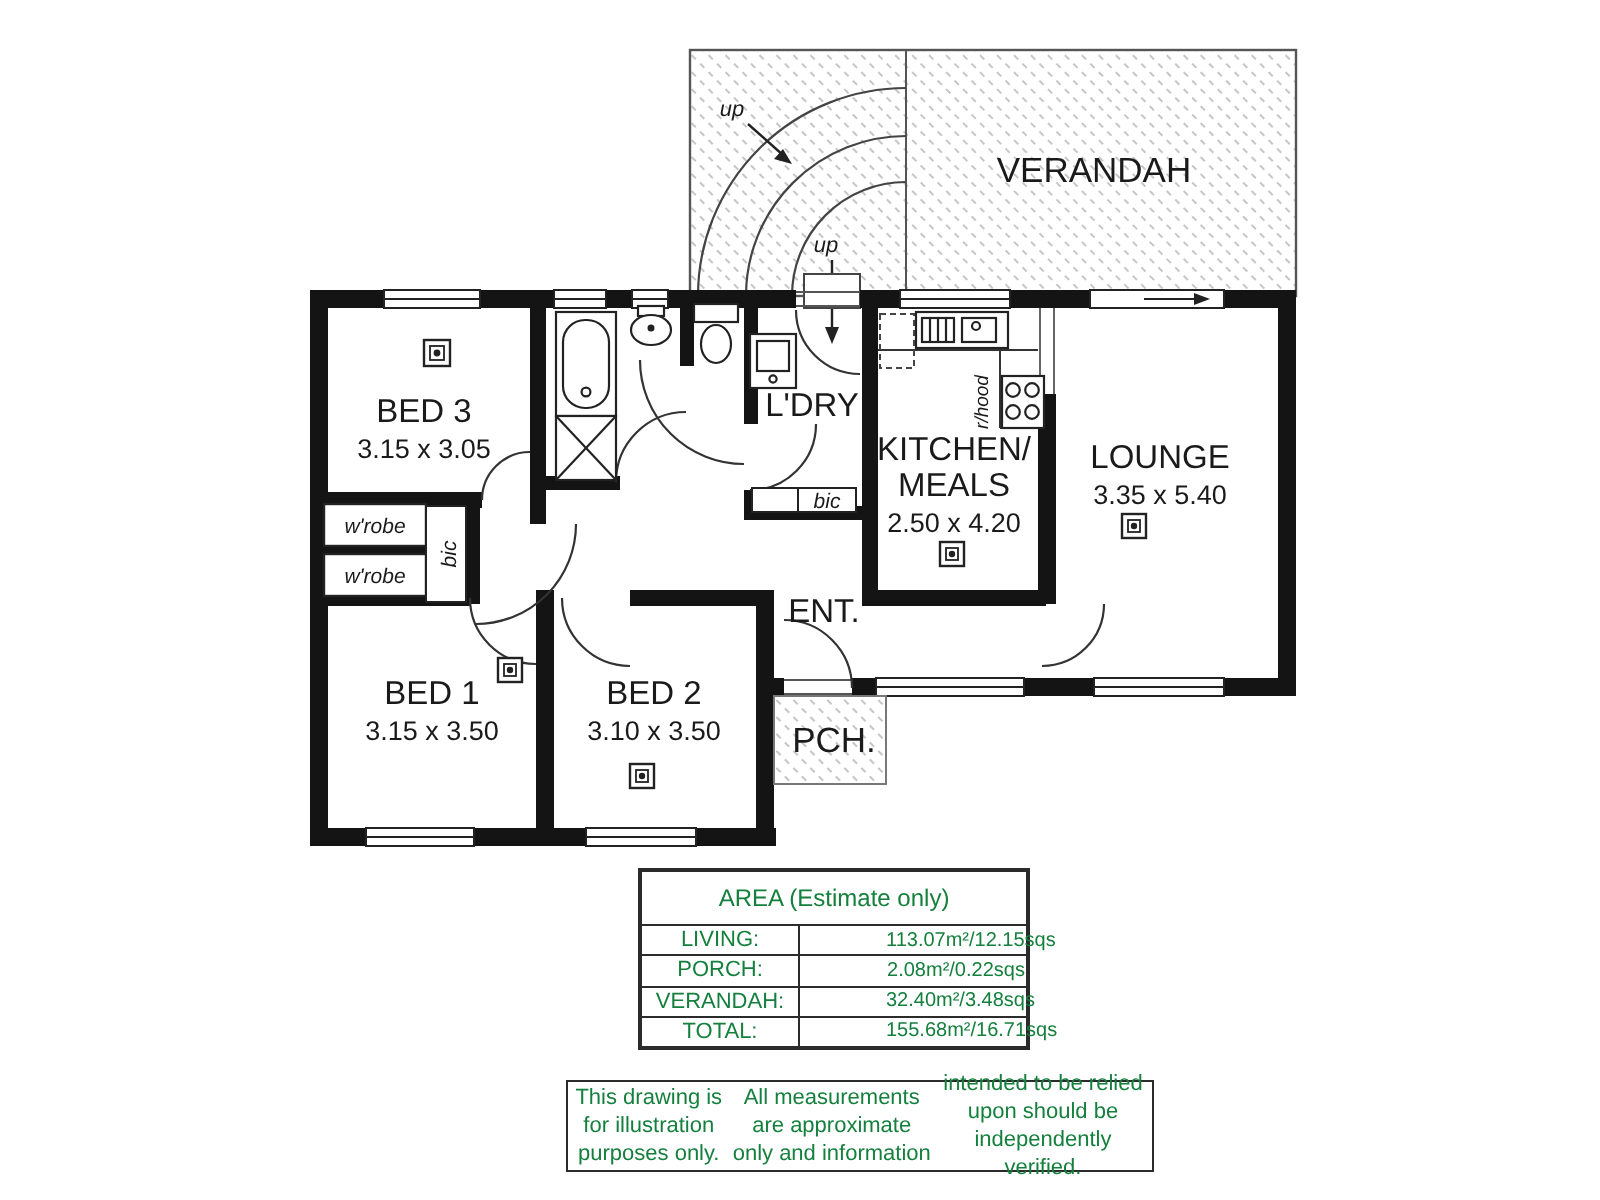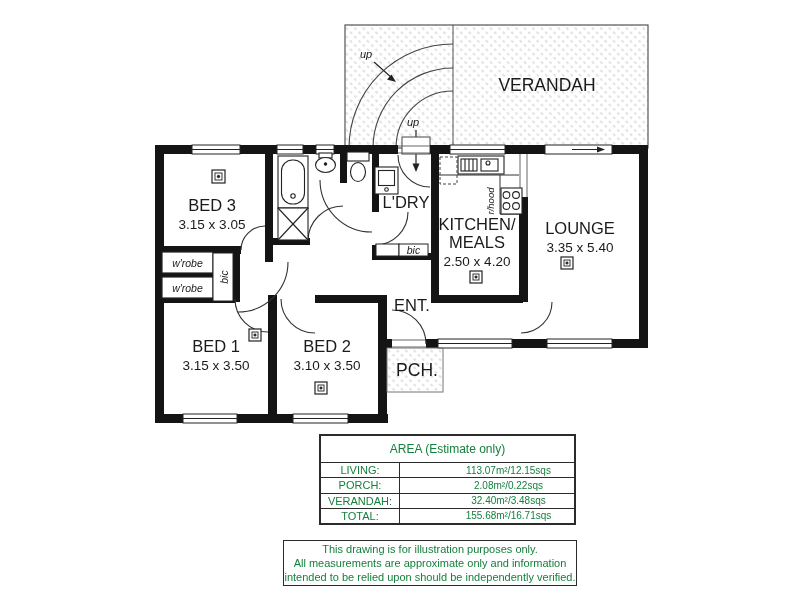--- a/index.html
+++ b/index.html
@@ -8,35 +8,35 @@
   #plan-svg{position:absolute;left:0;top:0;}
   svg text{font-family:"Liberation Sans", sans-serif;fill:#1a1a1a;}
   .room-label{font-size:16.5px;}
   .room-dim{font-size:13.5px;}
   .small-label{font-size:10.5px;font-style:italic;}
   .tiny-label{font-size:9.5px;font-style:italic;}
   .up-label{font-size:11px;font-style:italic;}
   .big-label{font-size:17.5px;}
 
   
-  #area-table{position:absolute;left:319px;top:434px;width:257px;height:91px;
+  #area-table{position:absolute;left:319px;top:434px;width:196px;height:91px;
               border:2px solid #2b2b2b;box-sizing:border-box;background:#fff;
               display:flex;flex-direction:column;}
   #area-table .hdr{flex:0 0 26px;display:flex;align-items:center;justify-content:center;
               font-size:12px;border-bottom:1px solid #2b2b2b;}
   #area-table .row{flex:1 1 auto;display:flex;border-bottom:1px solid #2b2b2b;gap:43px;}
   #area-table .row:last-child{border-bottom:none;}
   #area-table .cell-l{flex:0 0 78px;border-right:1px solid #2b2b2b;display:flex;
               align-items:center;justify-content:center;font-size:11px;}
   #area-table .cell-v{flex:1 1 auto;display:flex;align-items:center;justify-content:center;font-size:10px;}
 
   
   #disclaimer{position:absolute;left:283px;top:540px;width:294px;height:46px;
               border:1.5px solid #2b2b2b;box-sizing:border-box;background:#fff;
-              display:flex;flex-direction:column;align-items:center;justify-content:center;
+              display:flex;flex-direction:row;align-items:center;justify-content:center;
               font-size:11px;line-height:14px;text-align:center;}
 </style>
 </head>
 <body>
 
 <div id="canvas">
 
 <svg id="plan-svg" width="800" height="600" viewBox="0 0 800 600">
   <defs>
     <pattern id="stip" width="6" height="6" patternUnits="userSpaceOnUse" patternTransform="rotate(45)">

